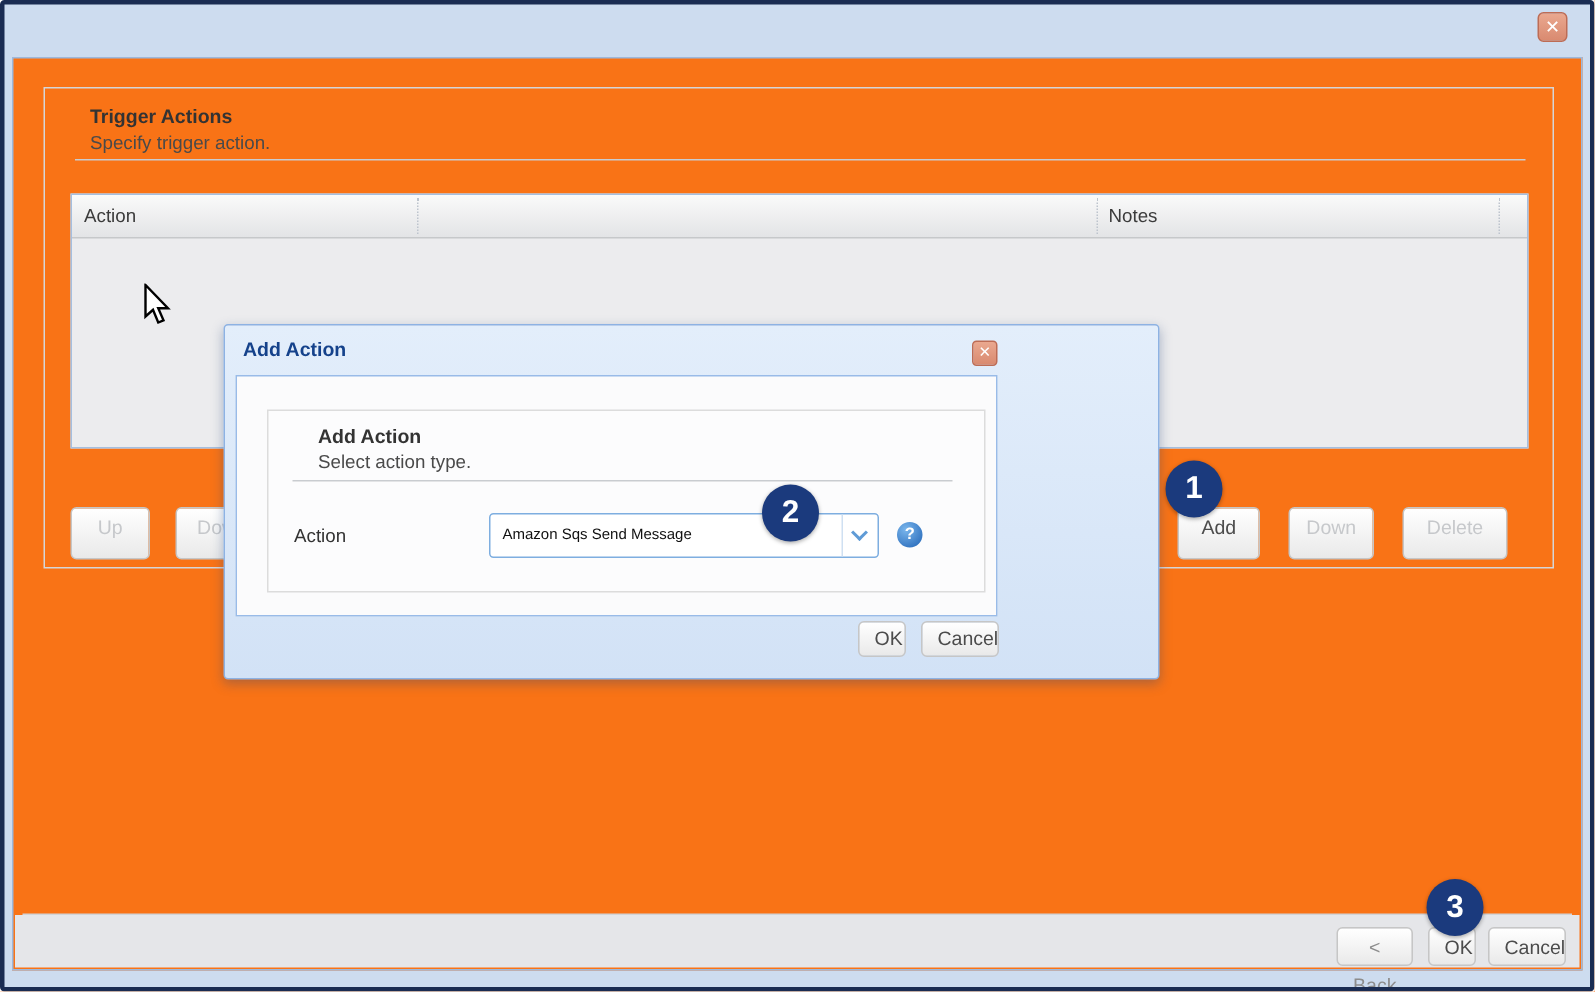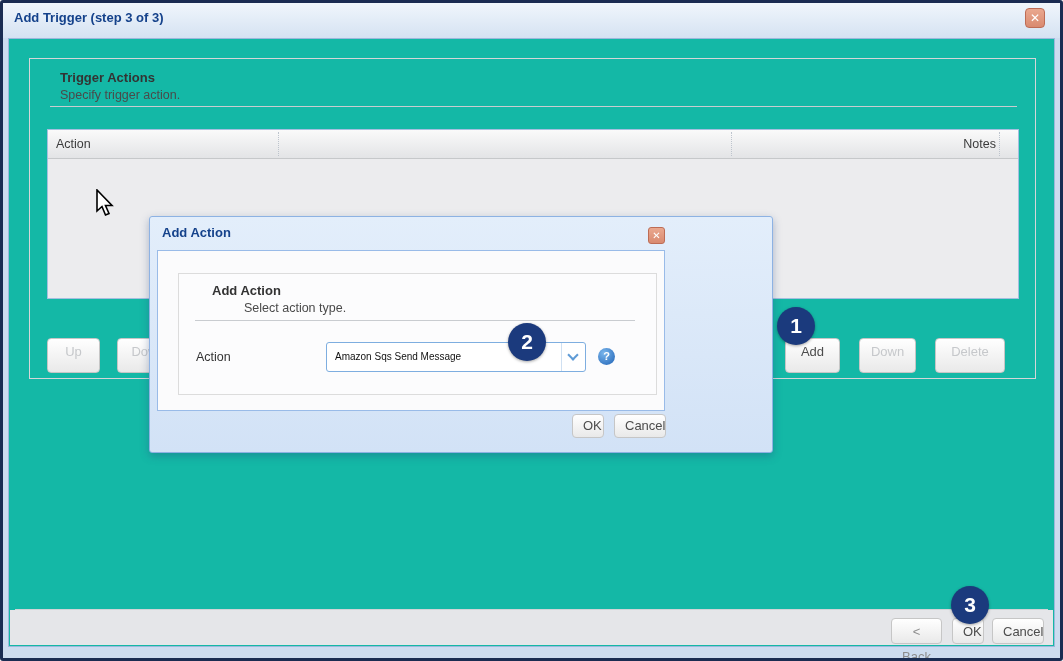--- a/index.html
+++ b/index.html
@@ -8,21 +8,21 @@
          border:3px solid #1a2c52;border-radius:3px;}
   
   .titlebar{position:absolute;left:0;top:0;right:0;height:35px;
             background:linear-gradient(#f0f6fc,#d5e2f2);}
   .title{position:absolute;left:11px;top:7px;font-size:13px;font-weight:bold;color:#15428b;}
   .closebtn{position:absolute;width:20px;height:20px;border-radius:4px;
             background:linear-gradient(#eaa88f,#d98a70);border:1px solid #bd6c55;
             color:#fff;font-size:12px;font-weight:bold;line-height:18px;text-align:center;
             cursor:pointer;}
   .body{position:absolute;left:5px;top:35px;width:1047px;height:609px;
-        background:#14b8a6;border:1px solid #9cb8dc;text-decoration:underline;}
+        background:#f97316;border:1px solid #9cb8dc;text-decoration:underline;}
   
   .groupbox{position:absolute;border:1px solid #d5d6d8;}
   .gb-head{font-size:13px;font-weight:bold;color:#333;position:absolute;}
   .gb-sub{font-size:12.5px;color:#4a4a4a;position:absolute;}
   .gb-sep{position:absolute;height:1px;background:#c9ccd0;}
   
   .grid{position:absolute;border:1px solid #a5bfe0;background:#ececee;}
   .grid-header{position:absolute;left:0;top:0;right:0;height:29px;
                background:linear-gradient(#fafafa,#e3e4e6);border-bottom:1px solid #c6c8ca;}
   .grid-col{position:absolute;top:0;height:28px;line-height:28px;font-size:12.5px;color:#3b3b3b;
@@ -62,38 +62,35 @@
   .badge{position:absolute;width:38px;height:38px;border-radius:50%;background:#1b3a7d;
          color:#fff;font-size:21px;font-weight:bold;text-align:center;line-height:38px;
          box-shadow:0 1px 3px rgba(0,0,0,.35);z-index:60;}
   .cursor{position:absolute;z-index:70;}
 </style>
 </head>
 <body>
 
 <div class="stage">
 
-  <div class="titlebar">
-    <span class="title">Add Trigger (step 3 of 3)</span>
-  </div>
   <div class="closebtn" style="left:1022px;top:5px;">✕</div>
 
   <div class="body">
 
     <div class="groupbox" style="left:20px;top:19px;width:1007px;height:321px;">
       <div class="gb-head" style="left:30px;top:11px;">Trigger Actions</div>
       <div class="gb-sub" style="left:30px;top:29px;">Specify trigger action.</div>
       <div class="gb-sep" style="left:20px;top:47px;width:967px;"></div>
 
       <div class="grid" style="left:17px;top:70px;width:972px;height:170px;">
         <div class="grid-header">
           <div class="grid-col" style="left:0;width:228px;">Action</div>
           <div class="grid-colsep" style="left:230px;"></div>
           <div class="grid-colsep" style="left:683px;"></div>
-          <div class="grid-col" style="left:683px;width:265px;text-align:right;">Notes</div>
+          <div class="grid-col" style="left:683px;width:265px;">Notes</div>
           <div class="grid-colsep" style="left:951px;"></div>
         </div>
       </div>
 
       <div class="btn disabled" style="left:17px;top:279px;width:53px;">Up</div>
       <div class="btn disabled" style="left:87px;top:279px;width:62px;">Down</div>
       <div class="btn" style="left:755px;top:279px;width:55px;">Add</div>
       <div class="btn disabled" style="left:829px;top:279px;width:57px;">Down</div>
       <div class="btn disabled" style="left:905px;top:279px;width:70px;">Delete</div>
     </div>
@@ -105,21 +102,21 @@
     <div class="btn" style="left:983px;top:579px;width:52px;height:26px;z-index:5;">Cancel</div>
   </div>
 
   <div class="subdialog">
     <span class="subtitle">Add Action</span>
     <div class="closebtn subclose" style="left:498px;top:10px;">✕</div>
 
     <div class="subcontent">
       <div class="groupbox sub-gb">
         <div class="gb-head" style="left:33px;top:9px;">Add Action</div>
-        <div class="gb-sub" style="left:33px;top:27px;margin-left:32px;">Select action type.</div>
+        <div class="gb-sub" style="left:33px;top:27px;">Select action type.</div>
         <div class="gb-sep" style="left:16px;top:46px;width:440px;"></div>
 
         <div class="field-label" style="left:17px;top:76px;">Action</div>
 
         <div class="combo" style="left:147px;top:68px;">
           <div class="combo-text">Amazon Sqs Send Message</div>
           <div class="combo-trigger">
             <div class="chev"></div>
           </div>
         </div>

